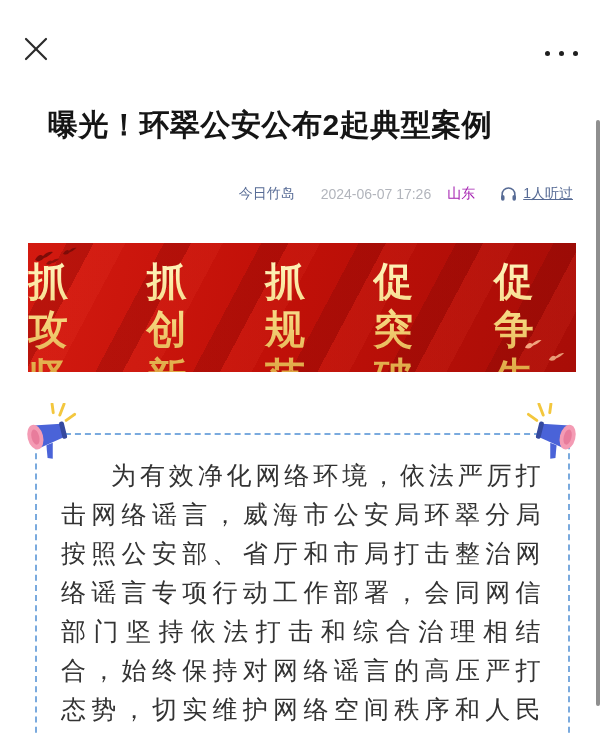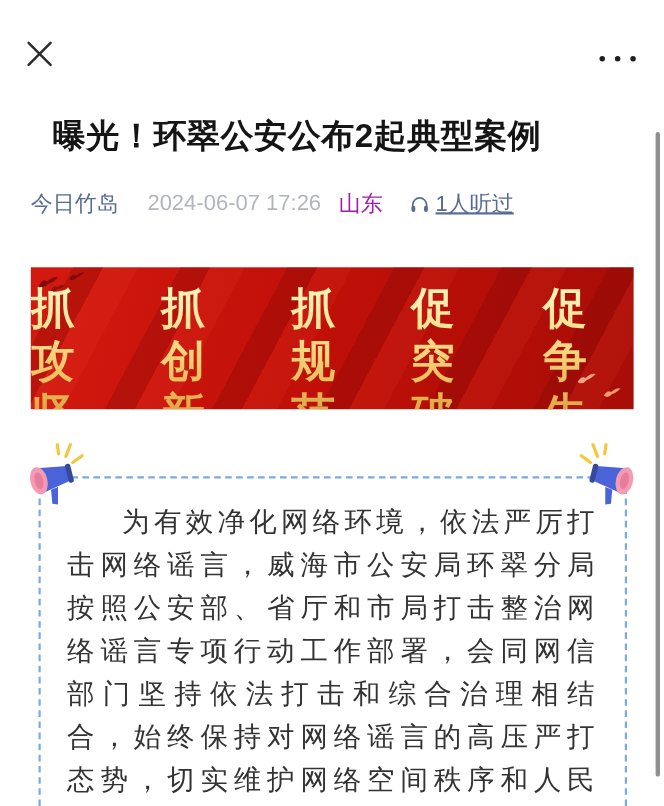--- a/index.html
+++ b/index.html
@@ -29,23 +29,23 @@
     width: 5px; height: 5px; border-radius: 50%; background: #1f1f1f;
   }
 
   
   .article-title {
     position: absolute; left: 28px; top: 104px; width: 545px;
     font-size: 30px; line-height: 42px; font-weight: 700;
     color: #151515; letter-spacing: 0.5px; margin-left: 20px;
   }
   .meta-row {
-    position: absolute; left: 28px; top: 172px; width: 545px;
+    position: absolute; left: 28px; top: 184px; width: 545px;
     display: flex; align-items: center;
-    font-size: 20px; color: #b2b5bc; white-space: nowrap;
+    font-size: 14px; color: #b2b5bc; white-space: nowrap; justify-content: flex-end;
   }
   .meta-account { color: #576b95; margin-right: 26px; cursor: pointer; }
   .meta-date { color: #b2b5bc; margin-right: 16px; }
   .meta-region { color: #a21caf; margin-right: 24px; }
   .meta-listen {
     color: #576b95; display: inline-flex; align-items: center; gap: 5px;
     cursor: pointer;
     text-decoration: underline;
   }
   .meta-listen svg { display: block; }

